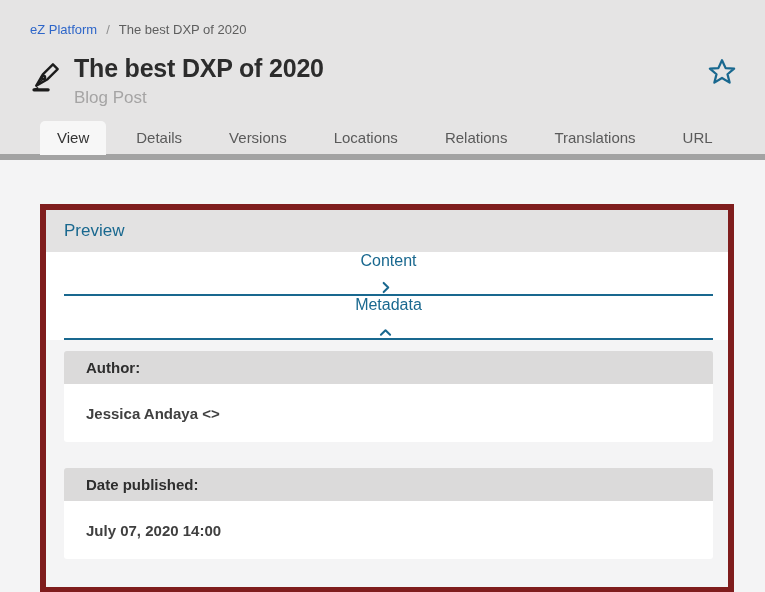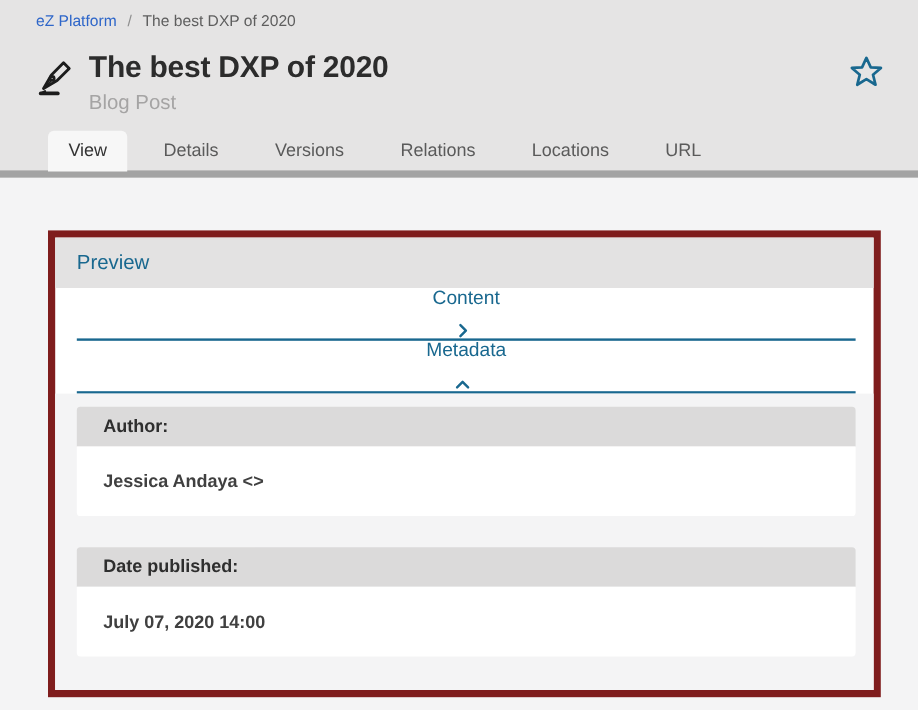--- a/index.html
+++ b/index.html
@@ -3,21 +3,21 @@
 <meta charset="utf-8">
 <style>
   html,body{margin:0;padding:0;}
   body{
     width:765px;height:592px;overflow:hidden;
     background:#f4f4f5;
     font-family:"Liberation Sans","DejaVu Sans",sans-serif;
     -webkit-font-smoothing:antialiased;
   }
   
-  .page-header{background:#e5e4e4;padding-top:0;}
+  .page-header{background:#e5e4e4;padding-top:12px;}
   .breadcrumb{padding:10px 30px 0 30px;font-size:13px;display:flex;align-items:center;gap:9px;}
   .breadcrumb a{color:#2e66c9;text-decoration:none;cursor:pointer;}
   .breadcrumb .sep{color:#8f8f8f;}
   .breadcrumb .current{color:#5e5e5e;}
   .title-row{display:flex;align-items:flex-start;padding:16px 28px 0 28px;}
   .edit-icon{width:38px;height:40px;flex:0 0 auto;margin-top:2px;}
   .title-block{margin-left:8px;}
   h1.page-title{margin:0;font-size:25px;line-height:30px;font-weight:bold;color:#2c2c2c;letter-spacing:-0.2px;}
   .subtitle{margin-top:5px;font-size:17px;color:#a5a4a4;}
   .bookmark-btn{margin-left:auto;margin-top:4px;background:none;border:none;padding:0;cursor:pointer;}
@@ -67,22 +67,23 @@
       <svg width="30" height="30" viewBox="0 0 24 24" fill="none" stroke="#19688f" stroke-width="1.8" stroke-linejoin="round">
         <polygon points="12,2.6 14.9,8.9 21.7,9.3 16.4,13.8 18.1,20.5 12,16.8 5.9,20.5 7.6,13.8 2.3,9.3 9.1,8.9"></polygon>
       </svg>
     </button>
   </div>
 
   <div class="tabs">
     <div class="tab active">View</div>
     <div class="tab">Details</div>
     <div class="tab">Versions</div>
+    <div class="tab">Locations</div>
     <div class="tab">Relations</div>
-    <div class="tab">Locations</div>
+    <div class="tab">Translations</div>
     <div class="tab">URL</div>
   </div>
 </div>
 
 <div class="panel">
   <div class="preview-bar">
     <span>Preview</span>
   </div>
 
   <div class="accordion-row">

